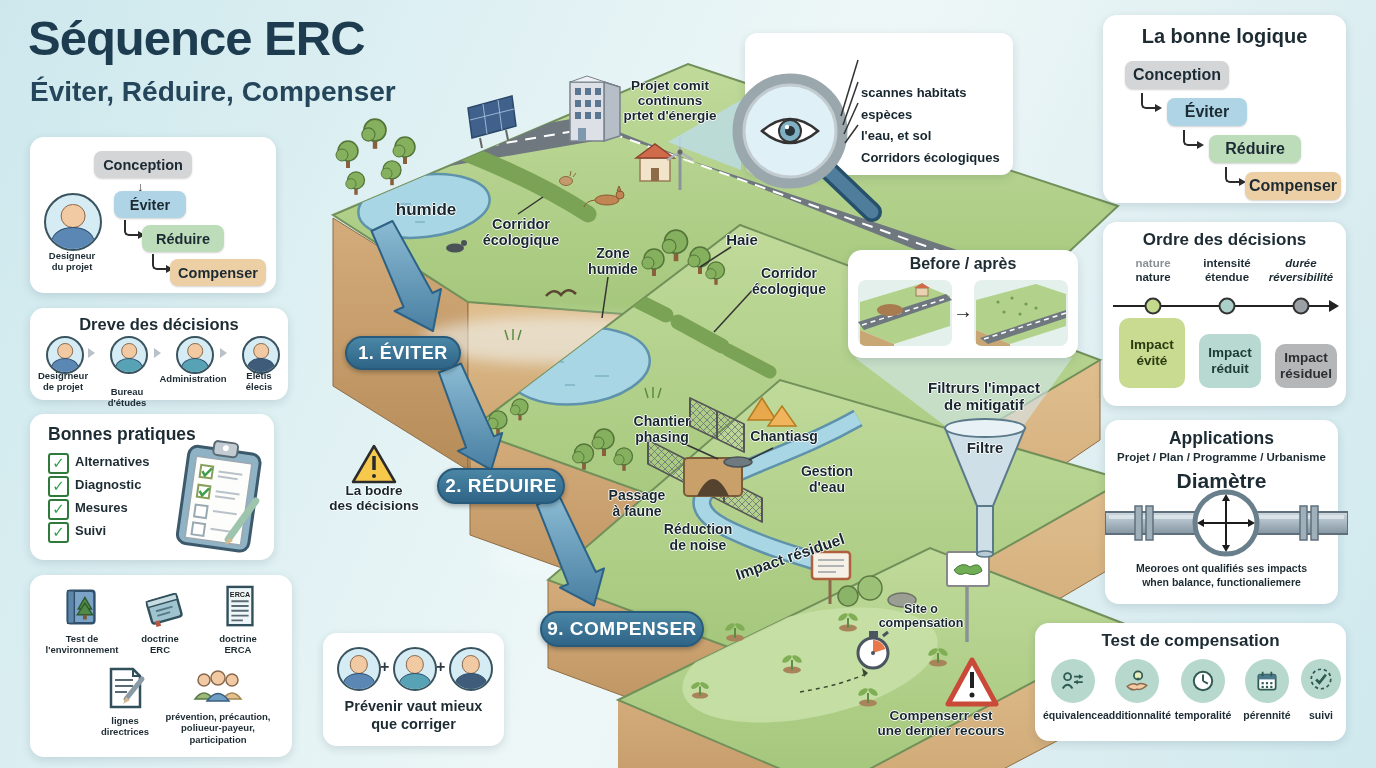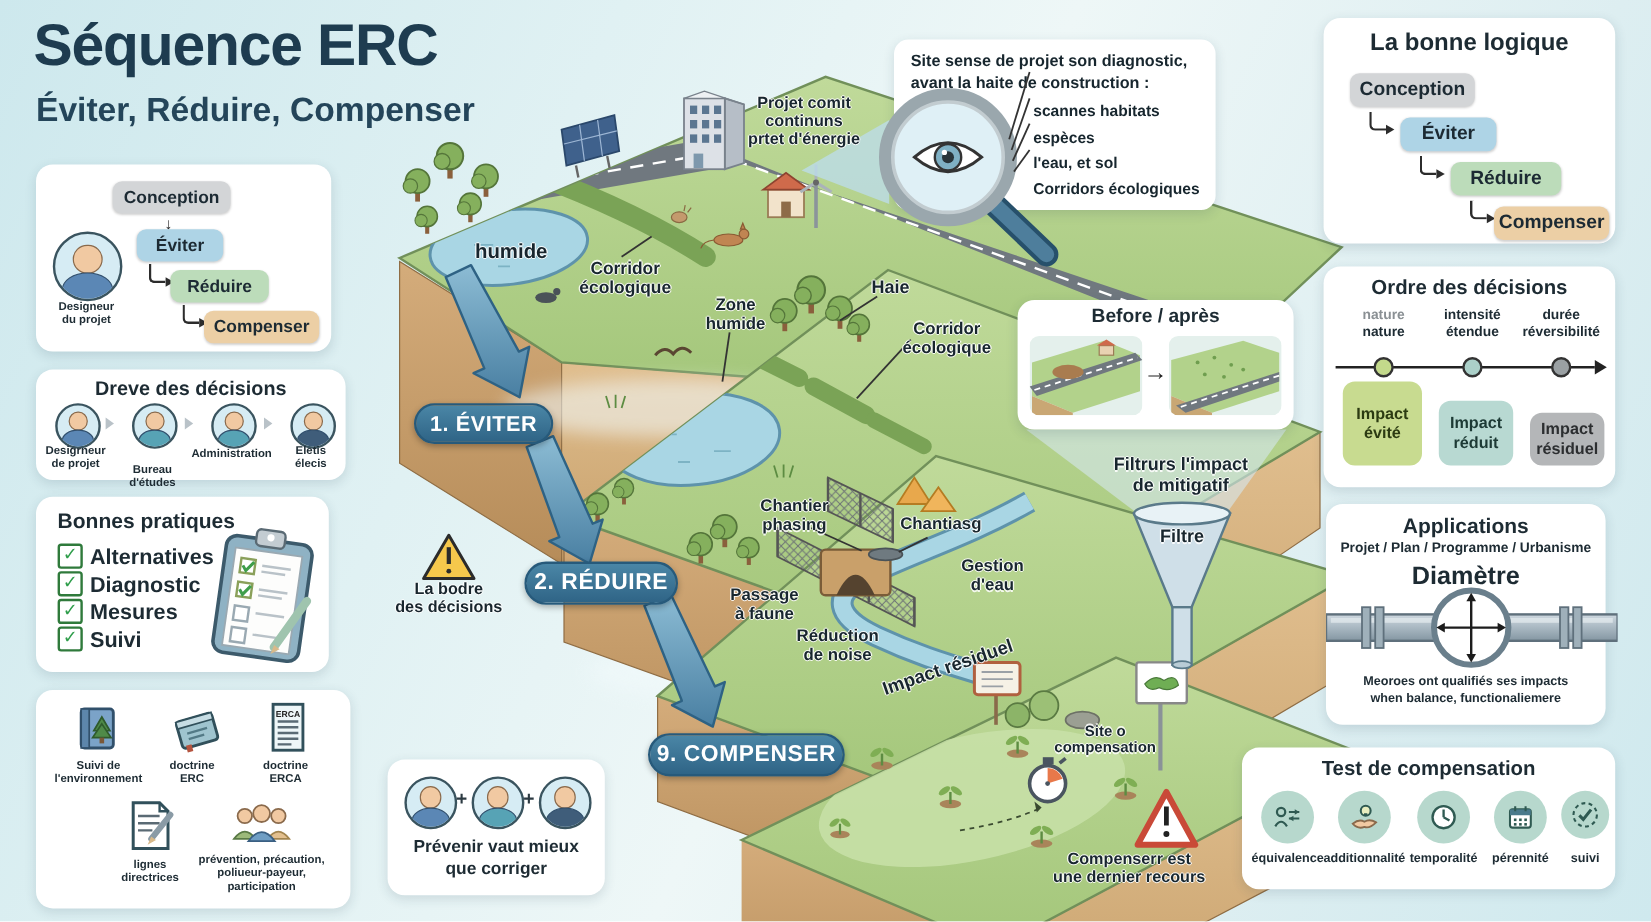--- a/index.html
+++ b/index.html
@@ -17,21 +17,21 @@
   .elbow{position:absolute;width:12px;height:14px;border-left:2px solid #2c2c2c;border-bottom:2px solid #2c2c2c;border-bottom-left-radius:5px;}
   .elbow::after{content:"";position:absolute;right:-7px;bottom:-5px;width:0;height:0;border-left:7px solid #2c2c2c;border-top:4px solid transparent;border-bottom:4px solid transparent;}
   .dglyph{position:absolute;font-size:13px;font-weight:700;color:#2c2c2c;line-height:1;}
   .avatar{position:absolute;border-radius:50%;background:#d6ecf4;border:2px solid #3a545f;overflow:hidden;}
   .avatar::before{content:"";position:absolute;left:50%;top:16%;width:46%;height:46%;transform:translateX(-50%);background:#f1c9a2;border-radius:50%;border:1.5px solid #8a6a4c;box-sizing:border-box;}
   .avatar::after{content:"";position:absolute;left:50%;bottom:-14%;width:80%;height:54%;transform:translateX(-50%);background:#5b87b5;border-radius:50% 50% 0 0;border:1.5px solid #32506e;box-sizing:border-box;}
   .av-teal::after{background:#57a3b5;} .av-suit::after{background:#3f5d7a;}
   .avcap{position:absolute;font-size:9.5px;font-weight:700;color:#1d2b33;text-align:center;white-space:pre-line;line-height:1.15;transform:translateX(-50%);}
   .chev{position:absolute;width:0;height:0;border-left:7px solid #b9c2c8;border-top:5px solid transparent;border-bottom:5px solid transparent;}
   .cb{position:absolute;width:17px;height:17px;border:2px solid #2f7a3b;border-radius:3px;color:#2f9e4b;font-size:15px;font-weight:800;line-height:16px;text-align:center;background:#fff;}
-  .prlabel{position:absolute;font-weight:700;color:#1d2b33;font-size:18px;}
+  .prlabel{position:absolute;font-weight:700;color:#1d2b33;font-size:13px;}
   .reflabel{position:absolute;font-size:9.5px;font-weight:700;color:#1d2b33;text-align:center;white-space:pre-line;line-height:1.2;transform:translateX(-50%);}
   .slabel{position:absolute;font-weight:700;color:#18262e;text-align:center;white-space:pre-line;line-height:1.12;transform:translate(-50%,0);z-index:4;font-size:14px;
     text-shadow:0 1px 0 rgba(255,255,255,.85),0 -1px 0 rgba(255,255,255,.85),1px 0 0 rgba(255,255,255,.85),-1px 0 0 rgba(255,255,255,.85);}
   .badge{position:absolute;background:linear-gradient(180deg,#4a86a6,#2f6486);color:#fff;font-weight:800;border-radius:18px;display:flex;align-items:center;justify-content:center;letter-spacing:.5px;box-shadow:0 2px 5px rgba(0,0,0,.3);border:2px solid #275a7b;z-index:4;}
   .callout-title{position:absolute;left:14px;top:9px;font-size:13.5px;font-weight:700;color:#17262e;white-space:pre-line;line-height:1.3;}
   .callout-item{position:absolute;left:116px;font-size:13px;font-weight:700;color:#17262e;white-space:nowrap;}
   .crit{position:absolute;width:76px;text-align:center;transform:translateX(-50%);line-height:1.25;}
   .crit-top{display:block;font-size:11.5px;font-weight:700;color:#1d2b33;}
   .crit-bot{display:block;font-size:11.5px;font-weight:700;color:#1d2b33;}
   .crit-gray .crit-top{color:#8a9094;}
@@ -365,21 +365,21 @@
       <rect x="7" y="12" width="32" height="6" fill="#c7dde4" stroke="#31505b" stroke-width="1.5"></rect>
       <rect x="10" y="34" width="5" height="6" fill="#b5543f"></rect>
       <path d="M14,24 h18 M14,29 h14" stroke="#537a86" stroke-width="2"></path>
     </g>
   </svg>
   <svg style="position:absolute;left:188px;top:8px;" width="44" height="48" viewBox="0 0 46 48">
     <rect x="10" y="3" width="26" height="40" fill="#eef6f8" stroke="#31505b" stroke-width="2.5"></rect>
     <text x="23" y="14" text-anchor="middle" font-size="7.5" font-weight="bold" fill="#222" font-family="Liberation Sans, sans-serif">ERCA</text>
     <path d="M14,18 h18 M14,23 h18 M14,28 h18 M14,33 h18 M14,38 h12" stroke="#5a6a74" stroke-width="2"></path>
   </svg>
-  <div class="reflabel" style="left:52px;top:58px;width:86px;">Suivi de
+  <div class="reflabel" style="left:52px;top:58px;width:86px;">Test de
 l'environnement</div>
   <div class="reflabel" style="left:130px;top:58px;width:70px;">doctrine
 ERC</div>
   <div class="reflabel" style="left:208px;top:58px;width:70px;">doctrine
 ERCA</div>
   <svg style="position:absolute;left:72px;top:90px;" width="46" height="46" viewBox="0 0 46 46">
     <path d="M9,4 h22 l7,7 v31 h-29 Z" fill="#ffffff" stroke="#31505b" stroke-width="2.5"></path>
     <path d="M31,4 v7 h7" fill="none" stroke="#31505b" stroke-width="2"></path>
     <path d="M13,15 h18 M13,21 h18 M13,27 h12" stroke="#5a6a74" stroke-width="2"></path>
     <path d="M24,34 L40,14" stroke="#8a9ba6" stroke-width="5" stroke-linecap="round"></path>
@@ -404,22 +404,20 @@
   <div class="avatar" style="left:14px;top:14px;width:40px;height:40px;"></div>
   <div class="avatar av-teal" style="left:70px;top:14px;width:40px;height:40px;"></div>
   <div class="avatar av-suit" style="left:126px;top:14px;width:40px;height:40px;"></div>
   <span class="plus" style="left:57px;top:25px;">+</span>
   <span class="plus" style="left:113px;top:25px;">+</span>
   <div style="position:absolute;left:0;top:64px;width:100%;text-align:center;font-size:14.5px;font-weight:800;color:#1d2b33;white-space:pre-line;line-height:1.25;">Prévenir vaut mieux
 que corriger</div>
 </div>
 
 <div class="card" style="left:745px;top:33px;width:268px;height:142px;border-radius:12px;">
-  <div class="callout-title">Site sense de projet son diagnostic,
-avant la haite de construction :</div>
   <div class="callout-item" style="top:52px;">scannes habitats</div>
   <div class="callout-item" style="top:74px;">espèces</div>
   <div class="callout-item" style="top:95px;">l'eau, et sol</div>
   <div class="callout-item" style="top:117px;">Corridors écologiques</div>
 </div>
 
 <div class="card" style="left:848px;top:250px;width:230px;height:108px;">
   <div class="card-title" style="top:5px;font-size:16px;">Before / après</div>
   <svg class="thumb" style="left:10px;top:30px;" width="94" height="66" viewBox="0 0 94 66">
     <rect width="94" height="66" rx="6" fill="#e4f0ec"></rect>
@@ -463,21 +461,21 @@
 <div class="card" style="left:1103px;top:222px;width:243px;height:184px;">
   <div class="card-title" style="top:8px;font-size:17px;">Ordre des décisions</div>
   <div class="crit crit-gray" style="left:50px;top:34px;">
     <span class="crit-top">nature</span>
     <span class="crit-bot">nature</span>
   </div>
   <div class="crit" style="left:124px;top:34px;">
     <span class="crit-top">intensité</span>
     <span class="crit-bot">étendue</span>
   </div>
-  <div class="crit" style="left:198px;top:34px;">
+  <div class="crit" style="left:198px;top:34px;font-style:italic;">
     <span class="crit-top">durée</span>
     <span class="crit-bot">réversibilité</span>
   </div>
   <svg style="position:absolute;left:0;top:72px;" width="243" height="24" viewBox="0 0 243 24">
     <path d="M10,12 H226" stroke="#222" stroke-width="2"></path>
     <polygon points="226,6 236,12 226,18" fill="#222"></polygon>
     <circle cx="50" cy="12" r="7.5" fill="#c3d98b" stroke="#333" stroke-width="2"></circle>
     <circle cx="124" cy="12" r="7.5" fill="#abd0c9" stroke="#333" stroke-width="2"></circle>
     <circle cx="198" cy="12" r="7.5" fill="#9aa0a3" stroke="#333" stroke-width="2"></circle>
   </svg>

